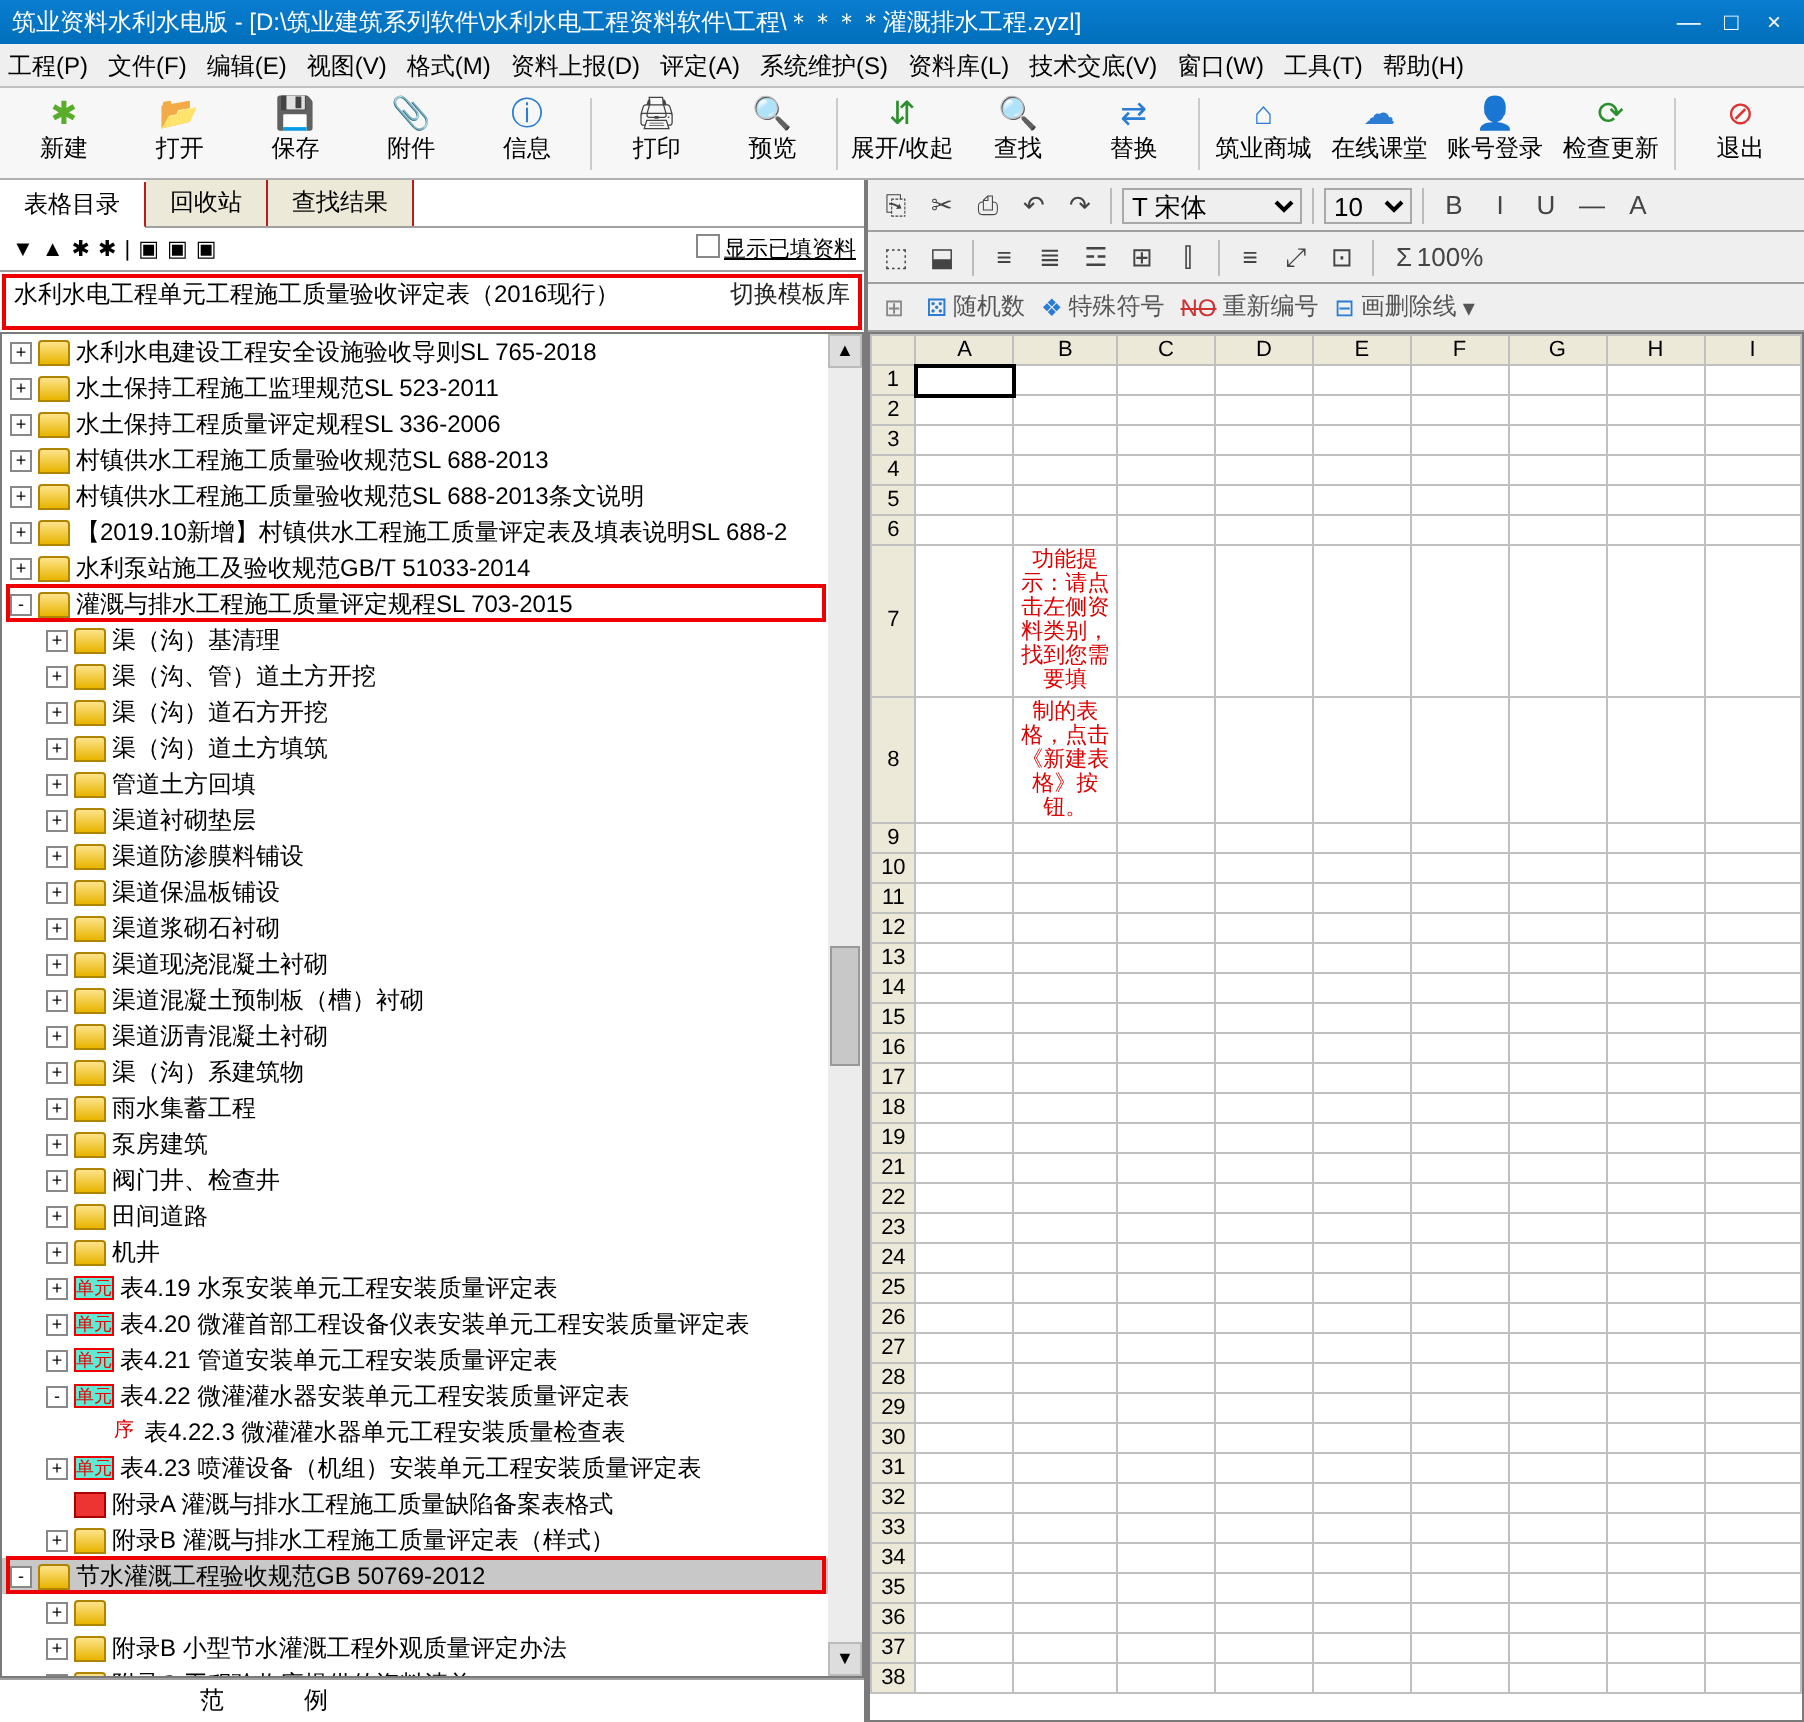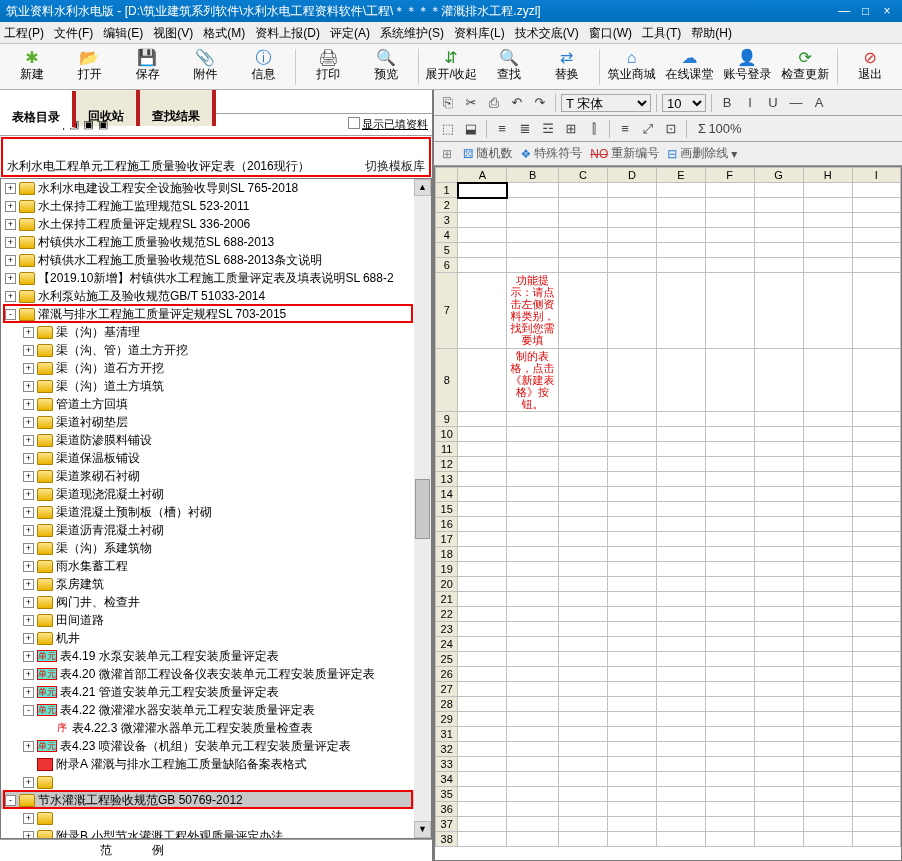--- a/index.html
+++ b/index.html
@@ -8,27 +8,27 @@
 .win-ctrls span{ display:inline-block; width:18px; text-align:center; cursor:pointer;}
 .menu-bar { background:#efefef; height:22px; border-bottom:1px solid #c0c0c0; padding:0 4px; line-height:22px; }
 .menu-bar span{ margin-right:10px; cursor:pointer;}
 .toolbar { background:#f7f7f7; height:46px; border-bottom:1px solid #b0b0b0; display:flex; align-items:center; padding:0 4px; gap:2px;}
 .toolbar .tb{ display:flex; flex-direction:column; align-items:center; width:56px; height:44px; justify-content:center; cursor:pointer; font-size:12px;}
 .toolbar .tb .ico{ font-size:16px; line-height:1;}
 .toolbar .sep{ width:1px; height:36px; background:#ccc; margin:0 2px;}
 .main{ display:flex; height:calc(100% - 90px);}
 .left{ width:434px; border-right:2px solid #7a7a7a; display:flex; flex-direction:column; background:#fff;}
 .tabs{ height:24px; border-bottom:1px solid #a0a0a0; display:flex;}
-.tabs .tab{ padding:18px 12px; border-right:4px solid #b91c1c; cursor:pointer; background:#ece9d8;font-weight:bold;}
+.tabs .tab{ padding:3px 12px; border-right:1px solid #b91c1c; cursor:pointer; background:#ece9d8;}
 .tabs .tab.active{ background:#fff; border-bottom:1px solid #fff; position:relative; top:1px;}
 .mini-tb{ height:22px; border-bottom:1px solid #a0a0a0; display:flex; align-items:center; padding:0 4px; gap:4px; font-size:11px;}
 .mini-tb .mi{ cursor:pointer; padding:0 2px;}
 .chk-row{ display:flex; align-items:flex-start; gap:2px; margin-left:auto;text-decoration:underline;}
 .chk-row .chk{ width:12px; height:12px; border:1px solid #888; display:inline-block;}
-.search-row{ height:40px; border:2px solid #e00; display:flex; align-items:flex-end; padding:0 4px; justify-content:space-between; margin:1px;}
+.search-row{ height:28px; border:2px solid #e00; display:flex; align-items:flex-start; padding:0 4px; justify-content:space-between; margin:1px;}
 .search-row .txt{ font-size:12px;}
 .search-row .btn{ font-size:12px; cursor:pointer; color:#222;}
 .tree-wrap{ flex:1; overflow-y:auto; overflow-x:hidden; border:1px solid #7a7a7a; background:#fff; position:relative;}
 .tree-row{ height:18px; display:flex; align-items:center; white-space:nowrap; position:relative; font-size:12px; padding-left:2px;}
 .tree-row .toggle{ width:11px; height:11px; border:1px solid #888; display:inline-flex; align-items:center; justify-content:center; font-size:9px; line-height:1; margin-right:3px; background:#fff; cursor:pointer;}
 .tree-row .fldr{ width:16px; height:13px; margin-right:3px; display:inline-block;}
 .fldr.yellow{ background:linear-gradient(#ffe38a,#e7b400); border:1px solid #b08400; border-radius:2px 2px 0 0;}
 .fldr.red{ background:#e33; border:1px solid #a00;}
 .fldr.unit{ width:20px; height:12px; font-size:9px; color:#e00; border:1px solid #e00; text-align:center; line-height:10px; background:#5eead4; margin-right:3px;}
 .fldr.xu{ width:14px; height:12px; font-size:10px; color:#d00; text-align:center; line-height:12px;}
@@ -319,20 +319,21 @@
           <span class="lbl">表4.23 喷灌设备（机组）安装单元工程安装质量评定表</span>
         </div>
         <div class="tree-row" style="padding-left: 22px;">
           <span style="width:14px;display:inline-block"></span>
           <span class="fldr red"></span>
           <span class="lbl">附录A 灌溉与排水工程施工质量缺陷备案表格式</span>
         </div>
         <div class="tree-row" style="padding-left: 22px;">
           <span class="toggle">+</span>
           <span class="fldr yellow"></span>
+          <span class="lbl">附录B 灌溉与排水工程施工质量评定表（样式）</span>
         </div>
         <div class="tree-row sel" style="padding-left: 4px;">
           <span class="toggle">-</span>
           <span class="fldr yellow"></span>
           <span class="lbl">节水灌溉工程验收规范GB 50769-2012</span>
         </div>
         <div class="redbox" style="left: 2px; width: 410px; top: 611px; height: 19px;"></div>
         <div class="tree-row" style="padding-left: 22px;">
           <span class="toggle">+</span>
           <span class="fldr yellow"></span>
@@ -660,32 +661,20 @@
               <td></td>
               <td></td>
               <td></td>
               <td></td>
               <td></td>
               <td></td>
               <td></td>
               <td></td>
             </tr>
             <tr>
-              <th class="rowh">20</th>
-              <td></td>
-              <td></td>
-              <td></td>
-              <td></td>
-              <td></td>
-              <td></td>
-              <td></td>
-              <td></td>
-              <td></td>
-            </tr>
-            <tr>
               <th class="rowh">21</th>
               <td></td>
               <td></td>
               <td></td>
               <td></td>
               <td></td>
               <td></td>
               <td></td>
               <td></td>
               <td></td>
@@ -769,20 +758,32 @@
               <td></td>
               <td></td>
               <td></td>
               <td></td>
               <td></td>
               <td></td>
               <td></td>
             </tr>
             <tr>
               <th class="rowh">29</th>
+              <td></td>
+              <td></td>
+              <td></td>
+              <td></td>
+              <td></td>
+              <td></td>
+              <td></td>
+              <td></td>
+              <td></td>
+            </tr>
+            <tr>
+              <th class="rowh">30</th>
               <td></td>
               <td></td>
               <td></td>
               <td></td>
               <td></td>
               <td></td>
               <td></td>
               <td></td>
               <td></td>
             </tr>

